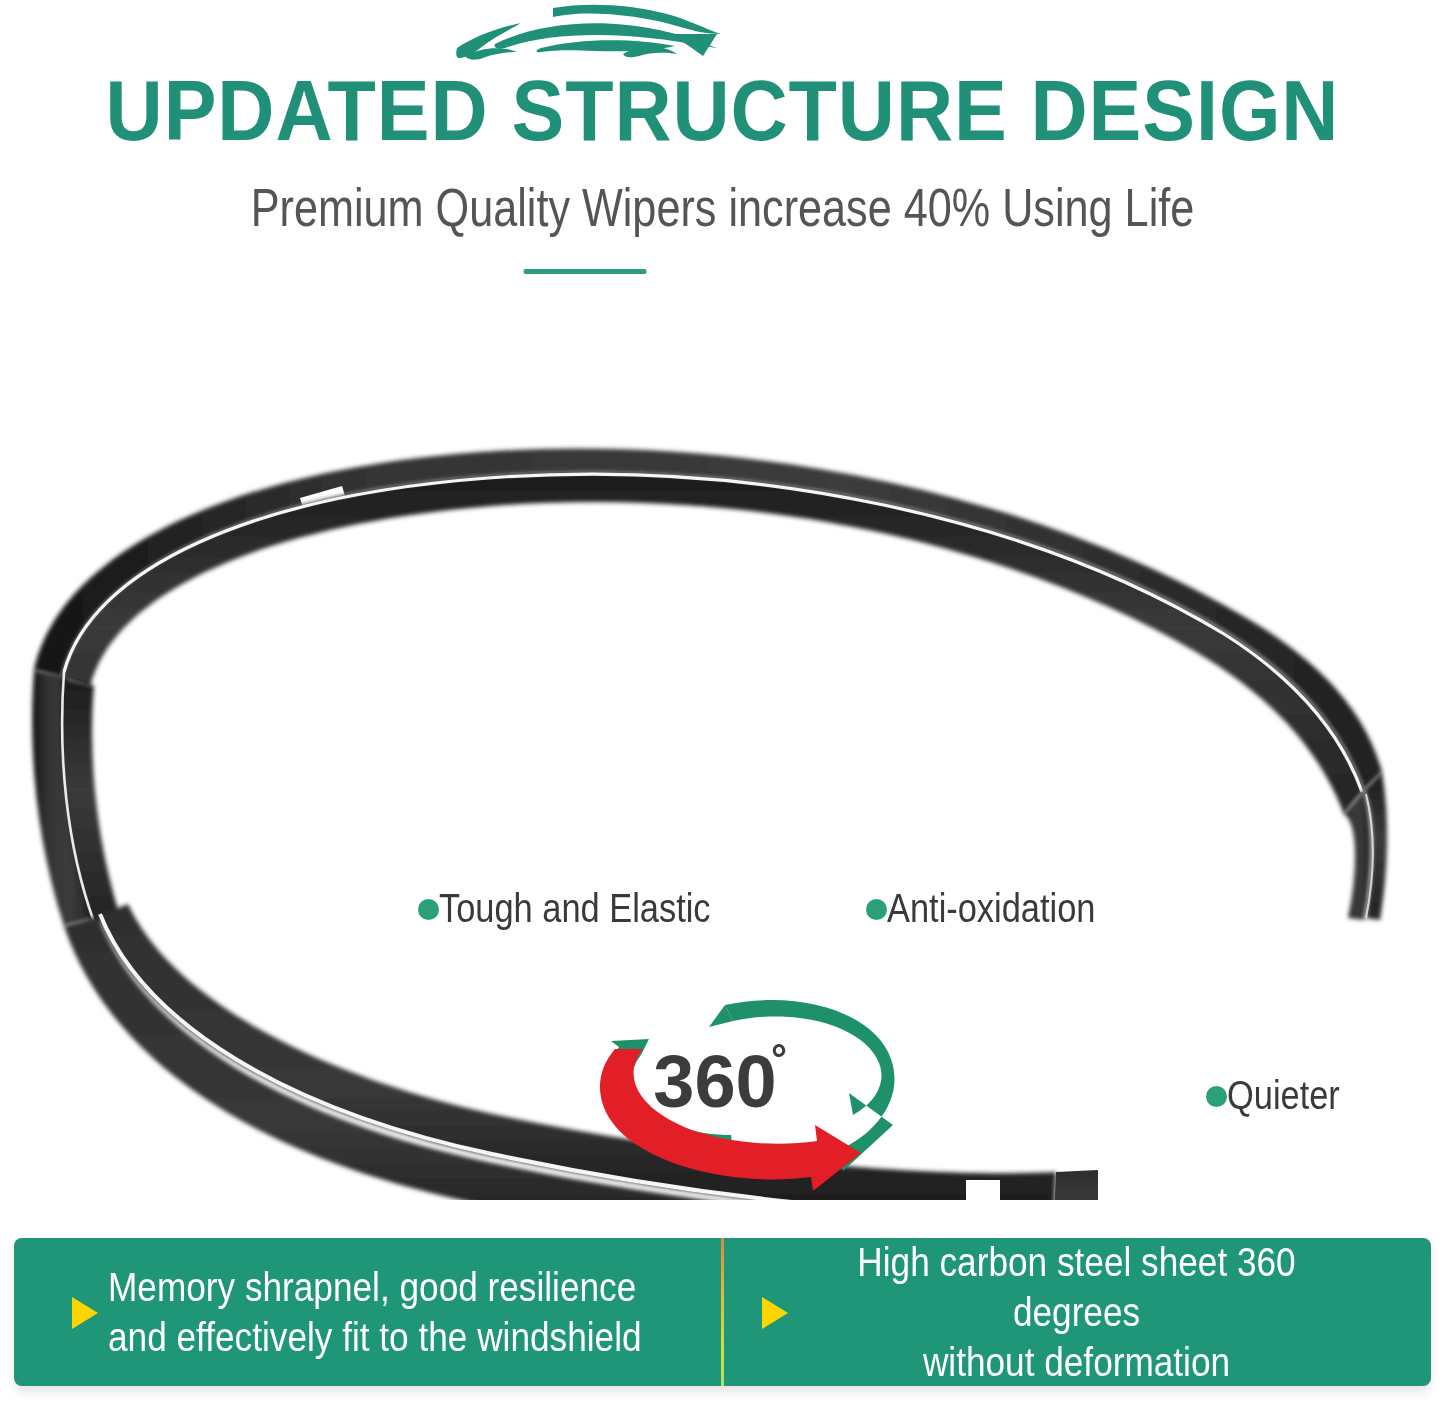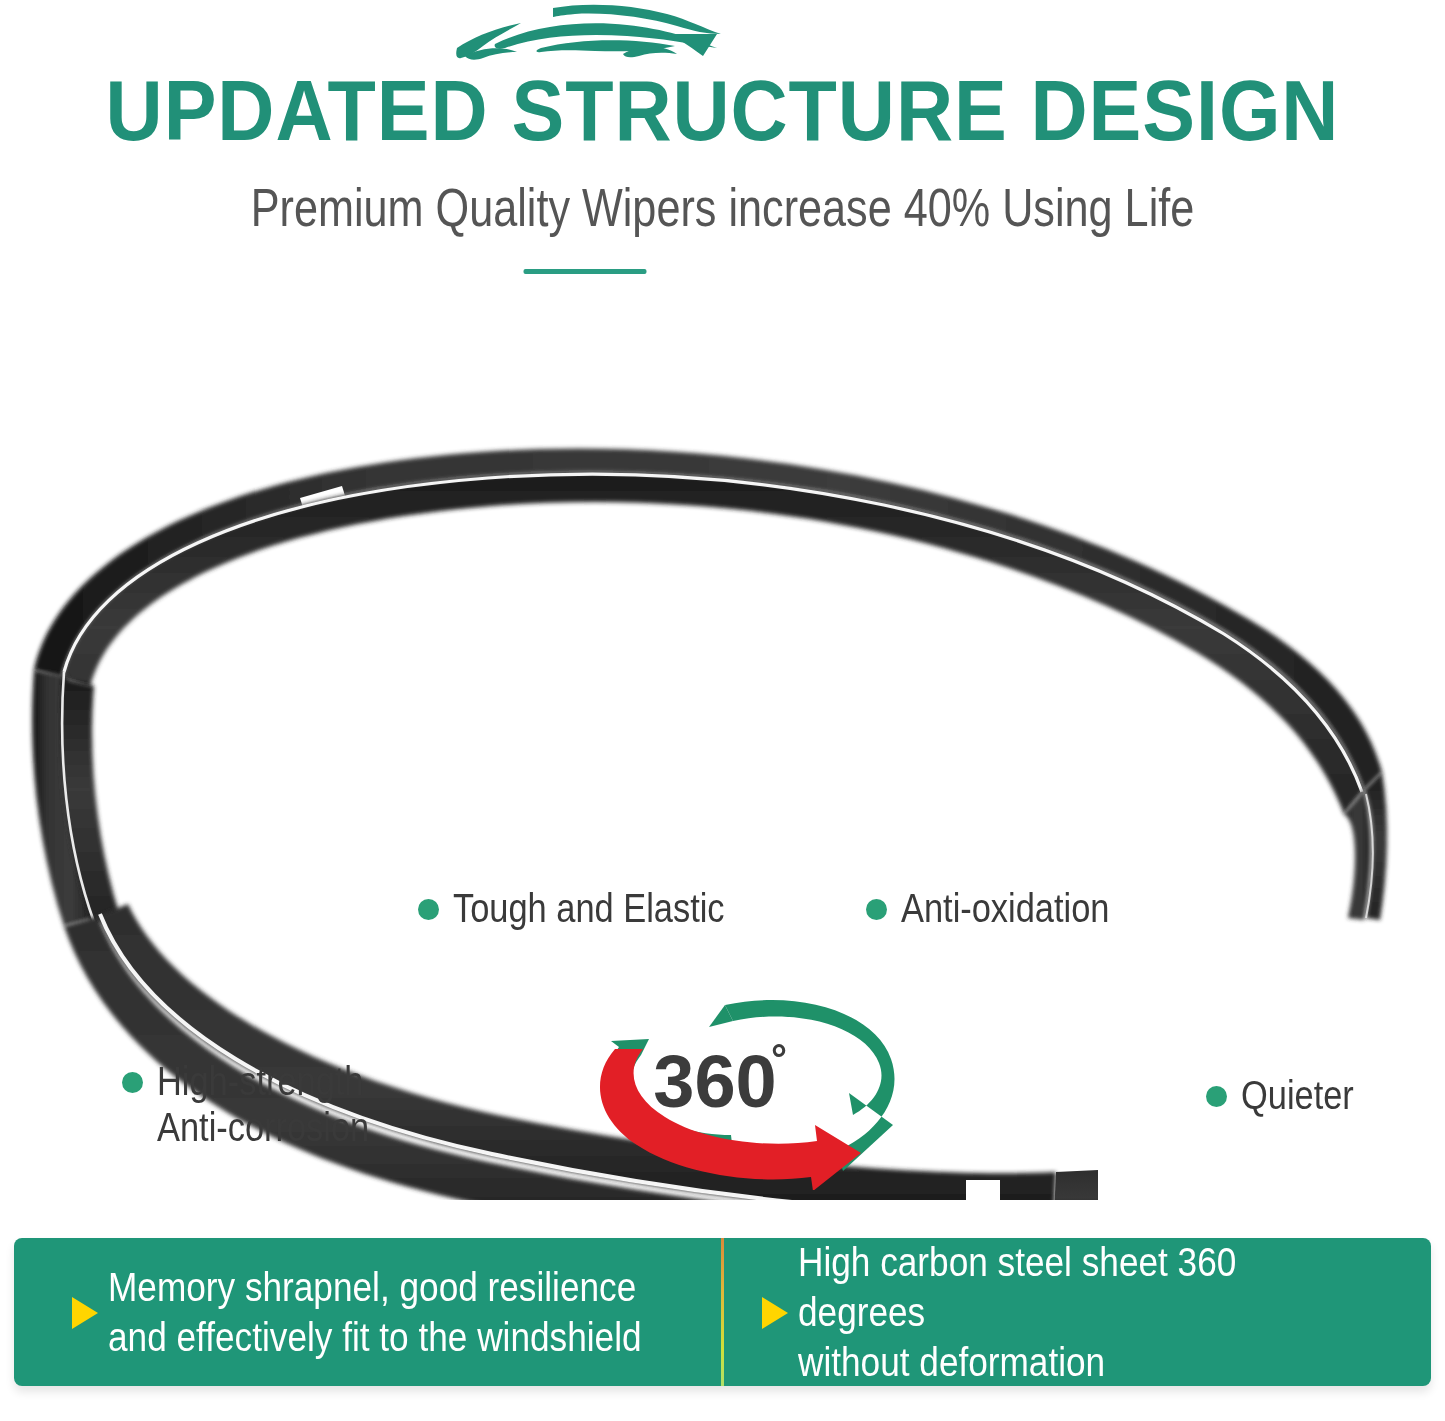--- a/index.html
+++ b/index.html
@@ -84,21 +84,20 @@
     top: 0; left: 0;
     width: 1445px;
     height: 880px;
   }
 
   
   .callout {
     position: absolute;
     display: flex;
     align-items: flex-start;
-    gap: 14px;
     white-space: nowrap;
   }
   .callout .dot {
     flex: 0 0 auto;
     width: 21px;
     height: 21px;
     border-radius: 50%;
     background: #2aa077;
     margin-top: 14px;
   }
@@ -138,21 +137,21 @@
     box-shadow: 0 6px 10px rgba(0,0,0,0.10);
     overflow: hidden;
   }
   .banner-panel {
     flex: 1 1 50%;
     display: flex;
     align-items: center;
     padding: 0 0 0 58px;
     box-sizing: border-box;
   }
-  .banner-panel.right { padding-left: 38px; }
+  .banner-panel.right { padding-left: 38px; text-align: center; }
   #banner-divider {
     flex: 0 0 3px;
     align-self: stretch;
     margin: 0;
     background: linear-gradient(to bottom, #d98a3a 0%, #e0b63a 35%, #cfe03a 75%, #aee06a 100%);
   }
   .tri {
     flex: 0 0 auto;
     width: 0;
     height: 0;
@@ -342,25 +341,20 @@
   <div class="callout" id="callout-tough">
     <span class="dot"></span>
     <span class="ctext">Tough and Elastic</span>
   </div>
 
   <div class="callout" id="callout-anti-ox">
     <span class="dot"></span>
     <span class="ctext">Anti-oxidation</span>
   </div>
 
-  <div class="callout" id="callout-high-strength">
-    <span class="dot"></span>
-    <span class="ctext" style="white-space:pre-line">High-strength
-Anti-corrosion</span>
-  </div>
 
   <div class="callout" id="callout-quieter">
     <span class="dot"></span>
     <span class="ctext">Quieter</span>
   </div>
 </div>
 
 <div id="bottom-banner">
   <div class="banner-panel left">
     <span class="tri"></span>

